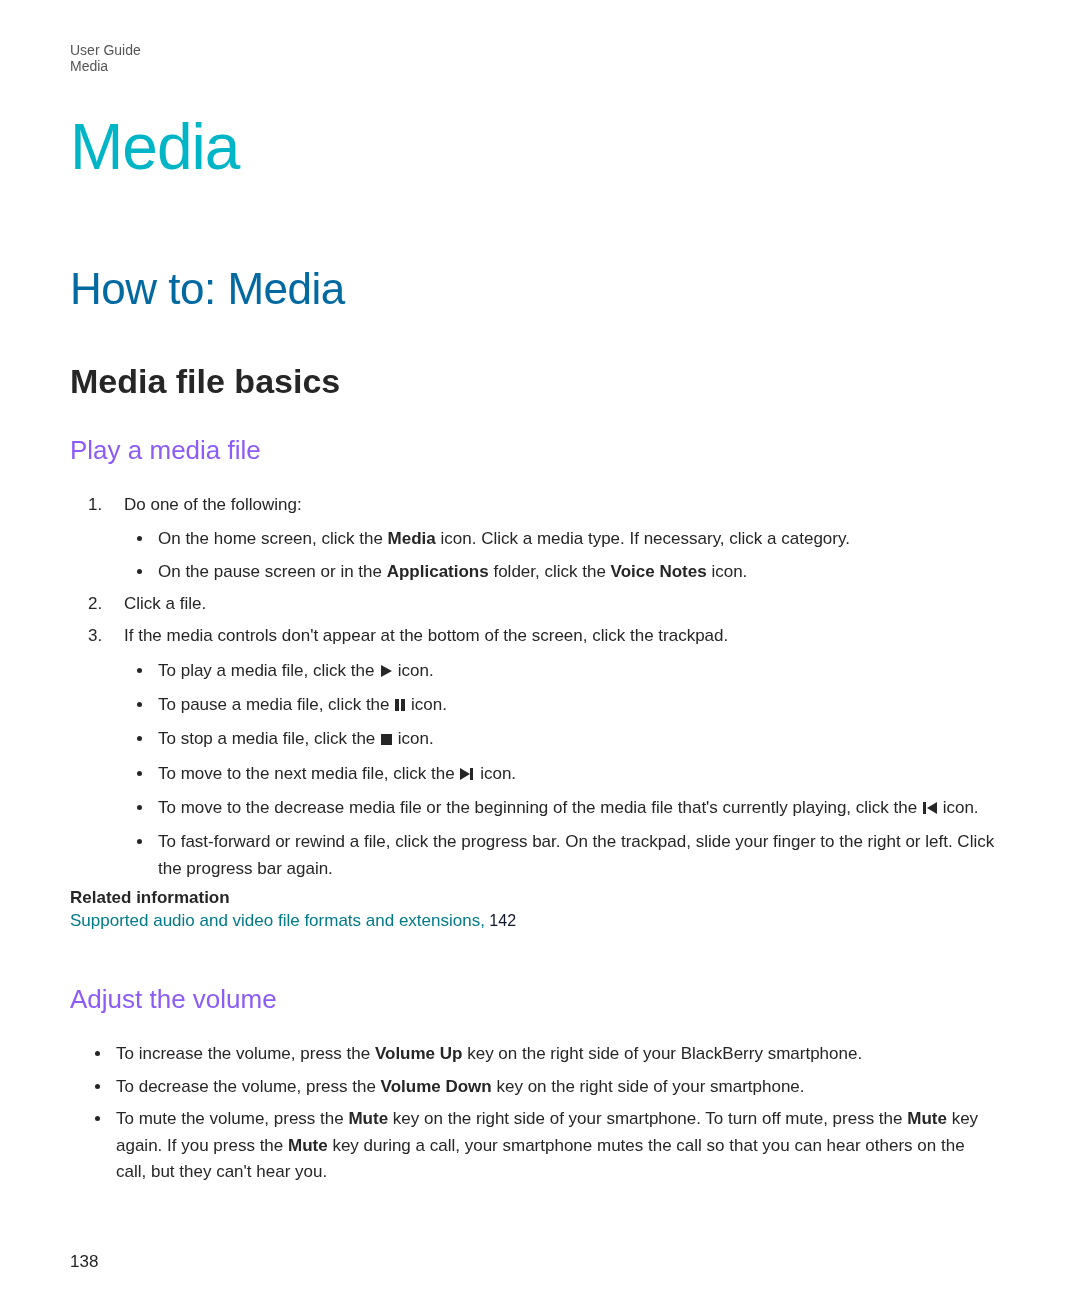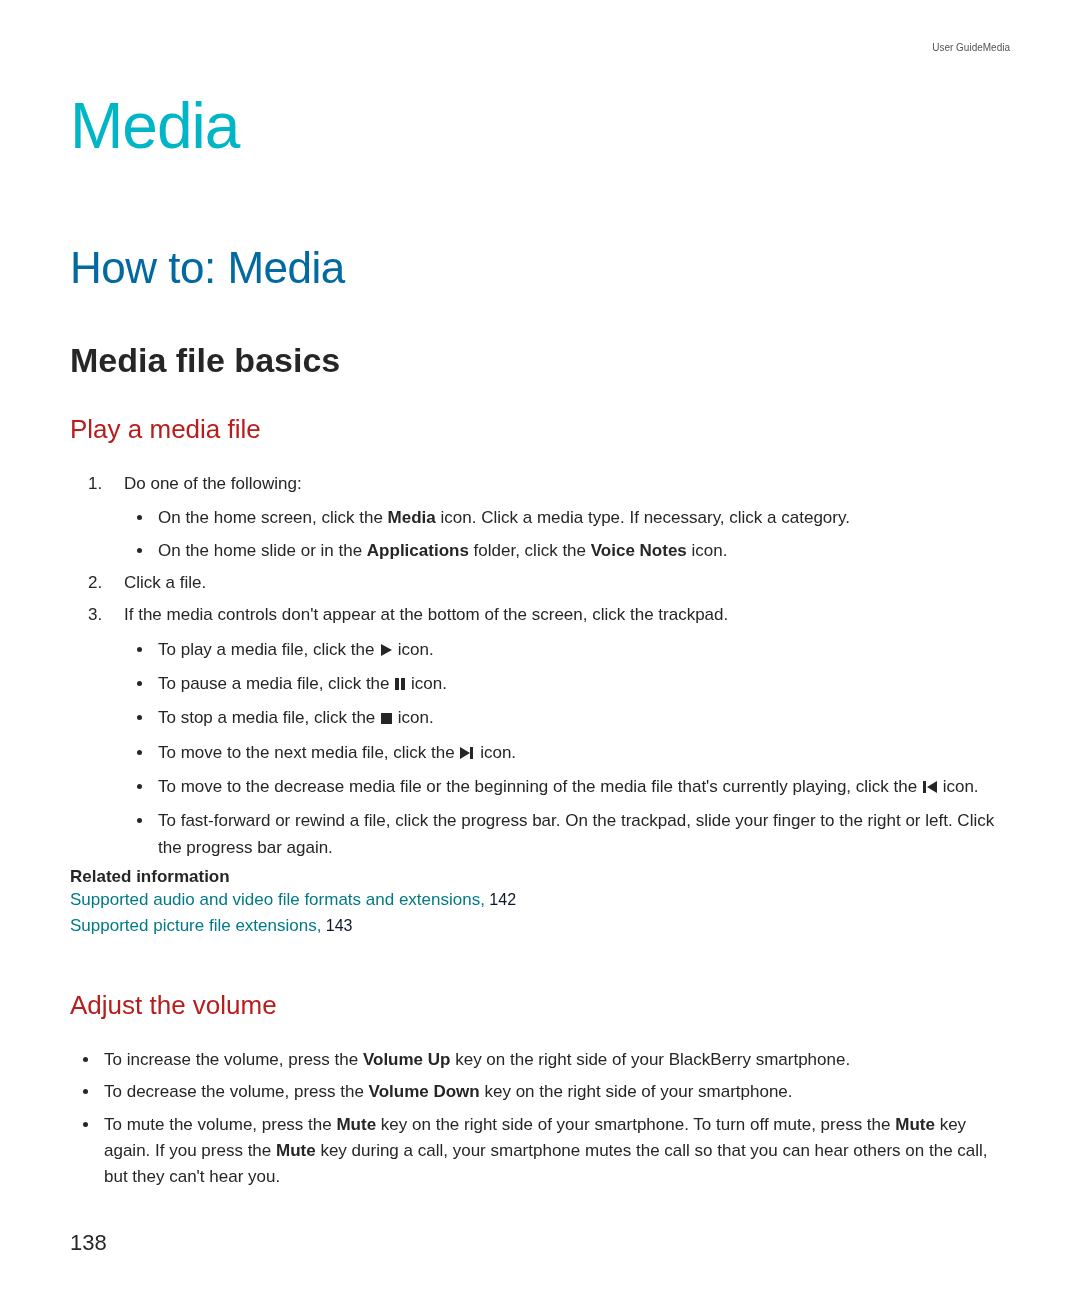--- a/index.html
+++ b/index.html
@@ -12,23 +12,24 @@
   .page {
     width: 1080px;
     min-height: 1296px;
     box-sizing: border-box;
     padding: 42px 70px 40px 70px;
     position: relative;
   }
   .header-row {
     display: flex;
     justify-content: flex-end;
-    font-size: 10px;
+    font-size: 14px;
     color: #555;
     margin-bottom: 36px;
+    flex-direction: column;
   }
   .h1 {
     font-size: 64px;
     font-weight: 400;
     color: #00b6c6;
     margin: 0 0 80px 0;
     letter-spacing: -1px;
   }
   .h2 {
     font-size: 44px;
@@ -39,21 +40,21 @@
   }
   .h3 {
     font-size: 34px;
     font-weight: 700;
     color: #262626;
     margin: 0 0 34px 0;
   }
   .h4 {
     font-size: 26px;
     font-weight: 400;
-    color: #b91c1c;
+    color: #8b5cf6;
     margin: 0 0 26px 0;
   }
   ol.steps {
     margin: 0;
     padding-left: 38px;
     counter-reset: step;
     list-style: none;
   }
   ol.steps > li {
     counter-increment: step;
@@ -76,21 +77,21 @@
     padding-left: 30px;
   }
   ul.bullets > li {
     font-size: 17px;
     line-height: 1.55;
     margin-bottom: 6px;
     padding-left: 4px;
   }
   ul.top-bullets {
     list-style: disc;
-    margin: 0;
+    margin: 12px;
     padding-left: 30px;
   }
   ul.top-bullets > li {
     font-size: 17px;
     line-height: 1.55;
     margin-bottom: 6px;
     padding-left: 4px;
   }
   .bold { font-weight: 700; }
   .related-heading {
@@ -99,22 +100,22 @@
   }
   .related-link {
     color: #007a87;
     font-size: 17px;
     line-height: 1.55;
   }
   .related-page { color: #0f172a; }
   .page-number {
     position: absolute;
     left: 70px;
-    bottom: 40px;
-    font-size: 22px;
+    bottom: 24px;
+    font-size: 17px;
   }
   .icon {
     display: inline-block;
     vertical-align: -2px;
   }
   .section-gap { height: 50px; }
 </style>
 </head>
 <body>
 
@@ -134,21 +135,21 @@
   <h4 class="h4">Play a media file</h4>
 
   <ol class="steps">
     <li>
       <span>Do one of the following:</span>
       <ul class="bullets">
         <li>
           <span>On the home screen, click the </span><span class="bold">Media</span><span> icon. Click a media type. If necessary, click a category.</span>
         </li>
         <li>
-          <span>On the home slide or in the </span><span class="bold">Applications</span><span> folder, click the </span><span class="bold">Voice Notes</span><span> icon.</span>
+          <span>On the pause screen or in the </span><span class="bold">Applications</span><span> folder, click the </span><span class="bold">Voice Notes</span><span> icon.</span>
         </li>
       </ul>
     </li>
     <li>Click a file.</li>
     <li>
       <span>If the media controls don't appear at the bottom of the screen, click the trackpad.</span>
       <ul class="bullets">
         <li>
           <span>To play a media file, click the </span>
           <span class="icon"><svg width="14" height="14" viewBox="0 0 14 14">
@@ -189,23 +190,20 @@
         </li>
         <li>To fast-forward or rewind a file, click the progress bar. On the trackpad, slide your finger to the right or left. Click the progress bar again.</li>
       </ul>
     </li>
   </ol>
 
   <div class="related-heading">Related information</div>
   <div>
     <span class="related-link">Supported audio and video file formats and extensions,</span><span class="related-page"> 142</span>
   </div>
-  <div>
-    <span class="related-link">Supported picture file extensions,</span><span class="related-page"> 143</span>
-  </div>
 
   <div class="section-gap"></div>
 
   <h4 class="h4">Adjust the volume</h4>
 
   <ul class="top-bullets">
     <li>
       <span>To increase the volume, press the </span><span class="bold">Volume Up</span><span> key on the right side of your BlackBerry smartphone.</span>
     </li>
     <li>

